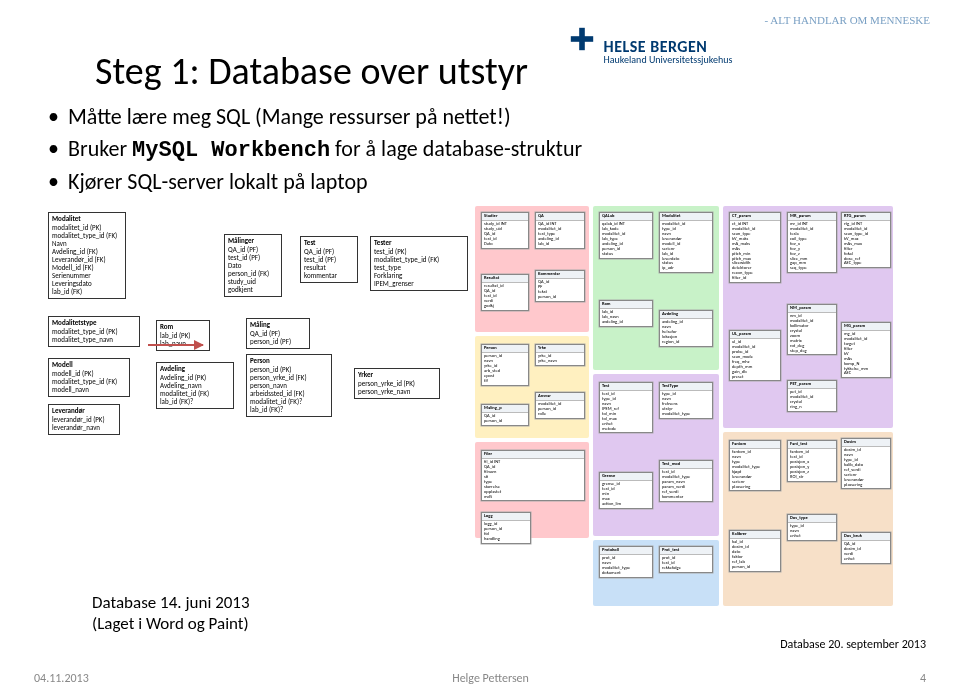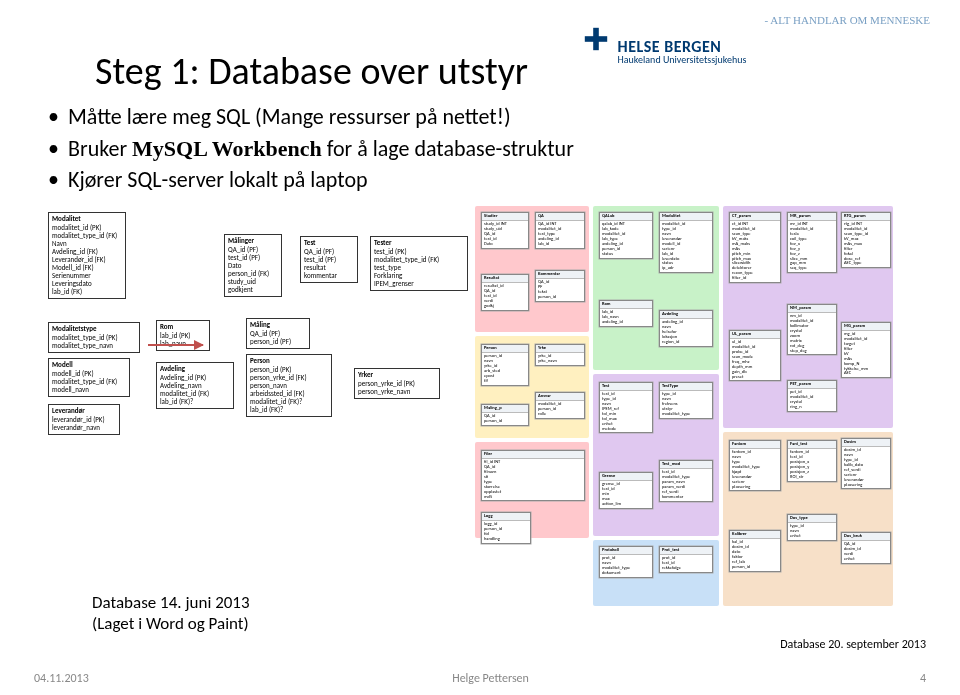--- a/index.html
+++ b/index.html
@@ -24,21 +24,21 @@
     height: 28px;
   }
   .header-logo .cross svg { width: 100%; height: 100%; }
   .header-text { display: flex; flex-direction: column; line-height: 1; }
   .header-text .main { font-weight: 700; color: #003a70; font-size: 16px; letter-spacing: 0.5px; margin-top: 27px; }
   .header-text .sub { font-size: 10px; color: #003a70; }
   .header-tagline {
     font-family: 'Comic Sans MS', cursive;
     font-size: 11px;
     color: #7aa0c4;
-    margin-left: 10px;
+    margin-left: 24px;
     align-self: flex-start;
     margin-top: 2px;
   }
   .slide-title {
     position: absolute;
     top: 48px;
     left: 95px;
     font-size: 38px;
     color: #000;
     font-weight: 400;
@@ -59,21 +59,21 @@
     margin-bottom: 2px;
   }
   .bullets li::before {
     content: "•";
     position: absolute;
     left: 0;
     top: 0;
     font-size: 22px;
     color: #000;
   }
-  .mono { font-family: Liberation Serif, serif; font-weight: 700; }
+  .mono { font-family: Liberation Mono, monospace; font-weight: 700; }
   .diagram-area {
     position: absolute;
     top: 210px;
     left: 44px;
     right: 44px;
     height: 420px;
     display: flex;
     gap: 10px;
   }
   .diagram-left {
@@ -198,21 +198,21 @@
         <div>modalitet_id (PK)</div>
         <div>modalitet_type_id (FK)</div>
         <div>Navn</div>
         <div>Avdeling_id (FK)</div>
         <div>Leverandør_id (FK)</div>
         <div>Modell_id (FK)</div>
         <div>Serienummer</div>
         <div>Leveringsdato</div>
         <div>lab_id (FK)</div>
       </div>
-      <div class="lbox" style="left: 4px; top: 112px; width: 92px;">
+      <div class="lbox" style="left: 4px; top: 106px; width: 92px;">
         <div class="t">Modalitetstype</div>
         <div>modalitet_type_id (PK)</div>
         <div>modalitet_type_navn</div>
       </div>
       <div class="lbox" style="left: 4px; top: 148px; width: 82px;">
         <div class="t">Modell</div>
         <div>modell_id (PK)</div>
         <div>modalitet_type_id (FK)</div>
         <div>modell_navn</div>
       </div>

